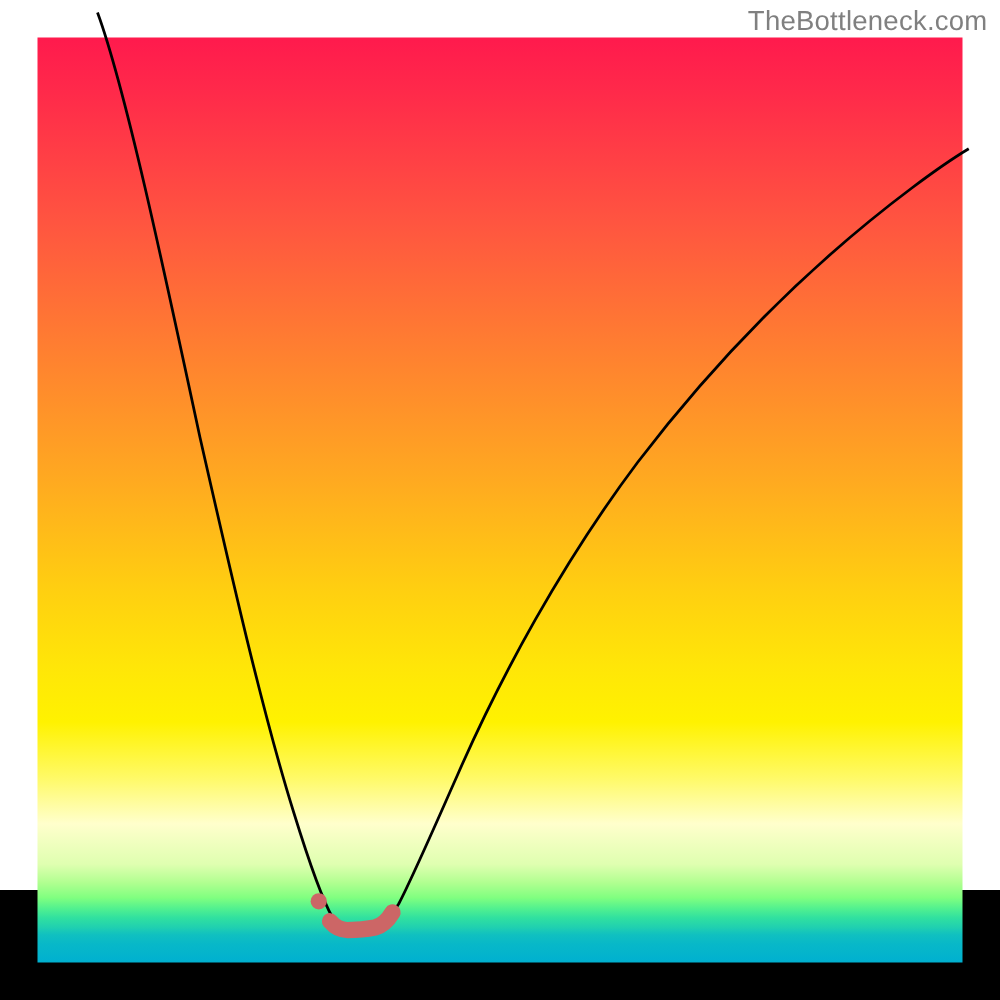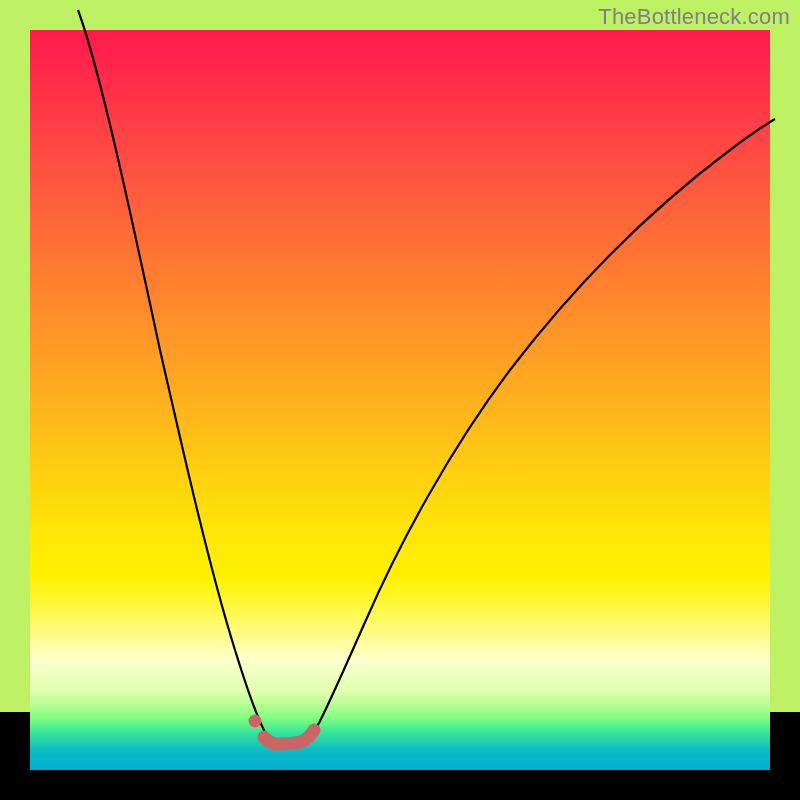--- a/index.html
+++ b/index.html
@@ -8,21 +8,21 @@
     width: 800px;
     height: 800px;
     background: #000000;
     font-family: Arial, Helvetica, sans-serif;
     overflow: hidden;
   }
   .frame {
     position: relative;
     width: 800px;
     height: 712px;
-    background: #bef264;
+    background: #ffffff;
   }
   .plot-area {
     position: absolute;
     left: 30px;
     top: 30px;
     width: 740px;
     height: 740px;
     background: linear-gradient(
       to bottom,
       #ff1a4d 0%,

